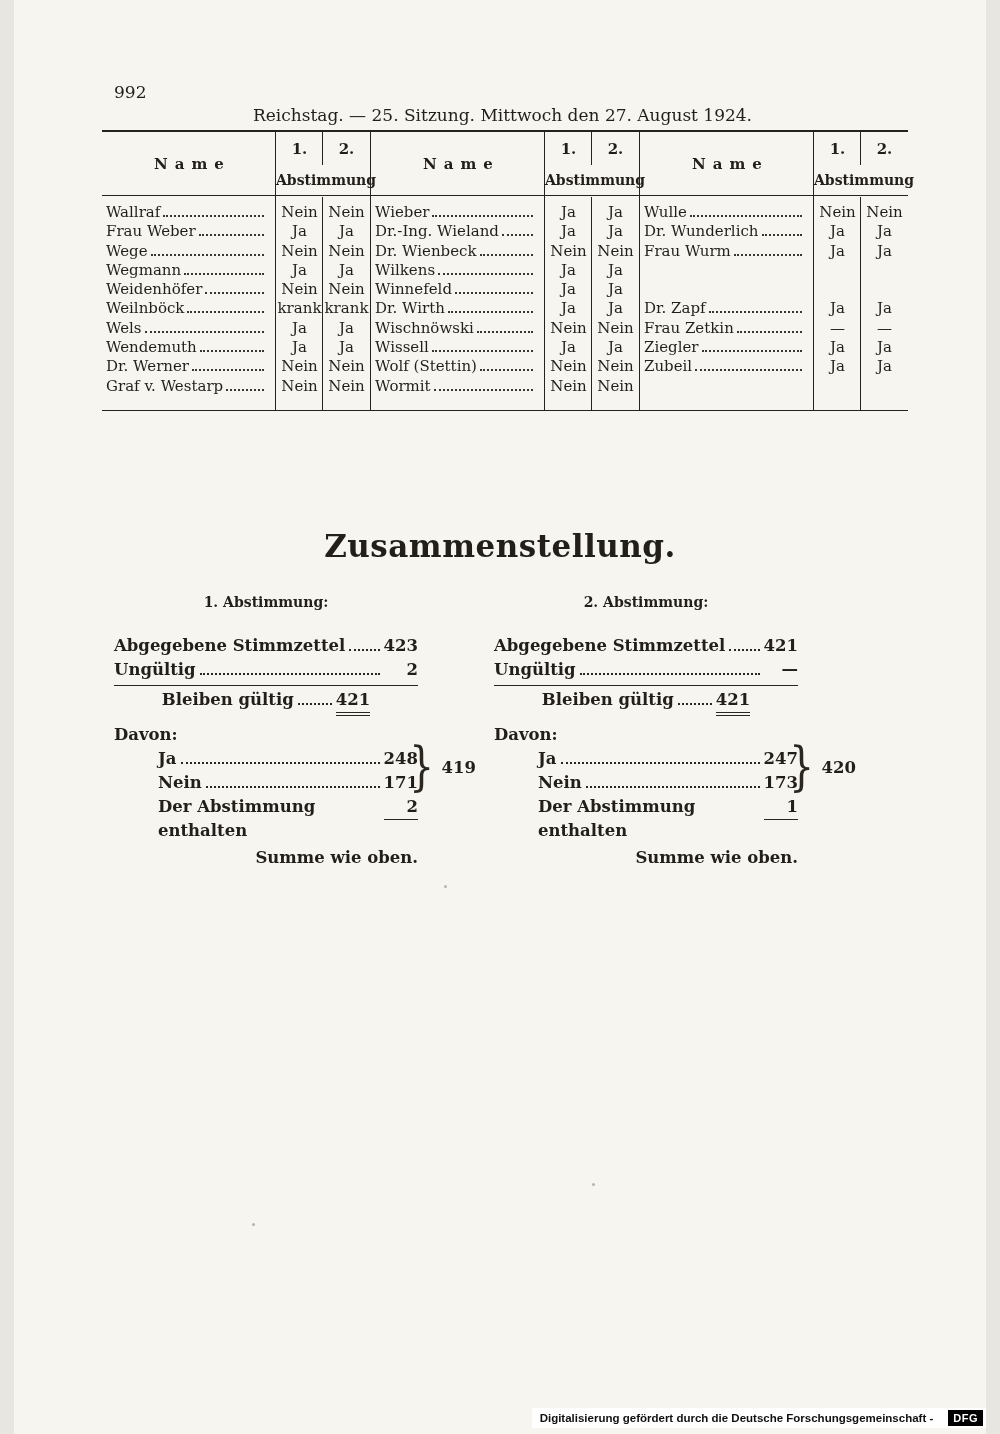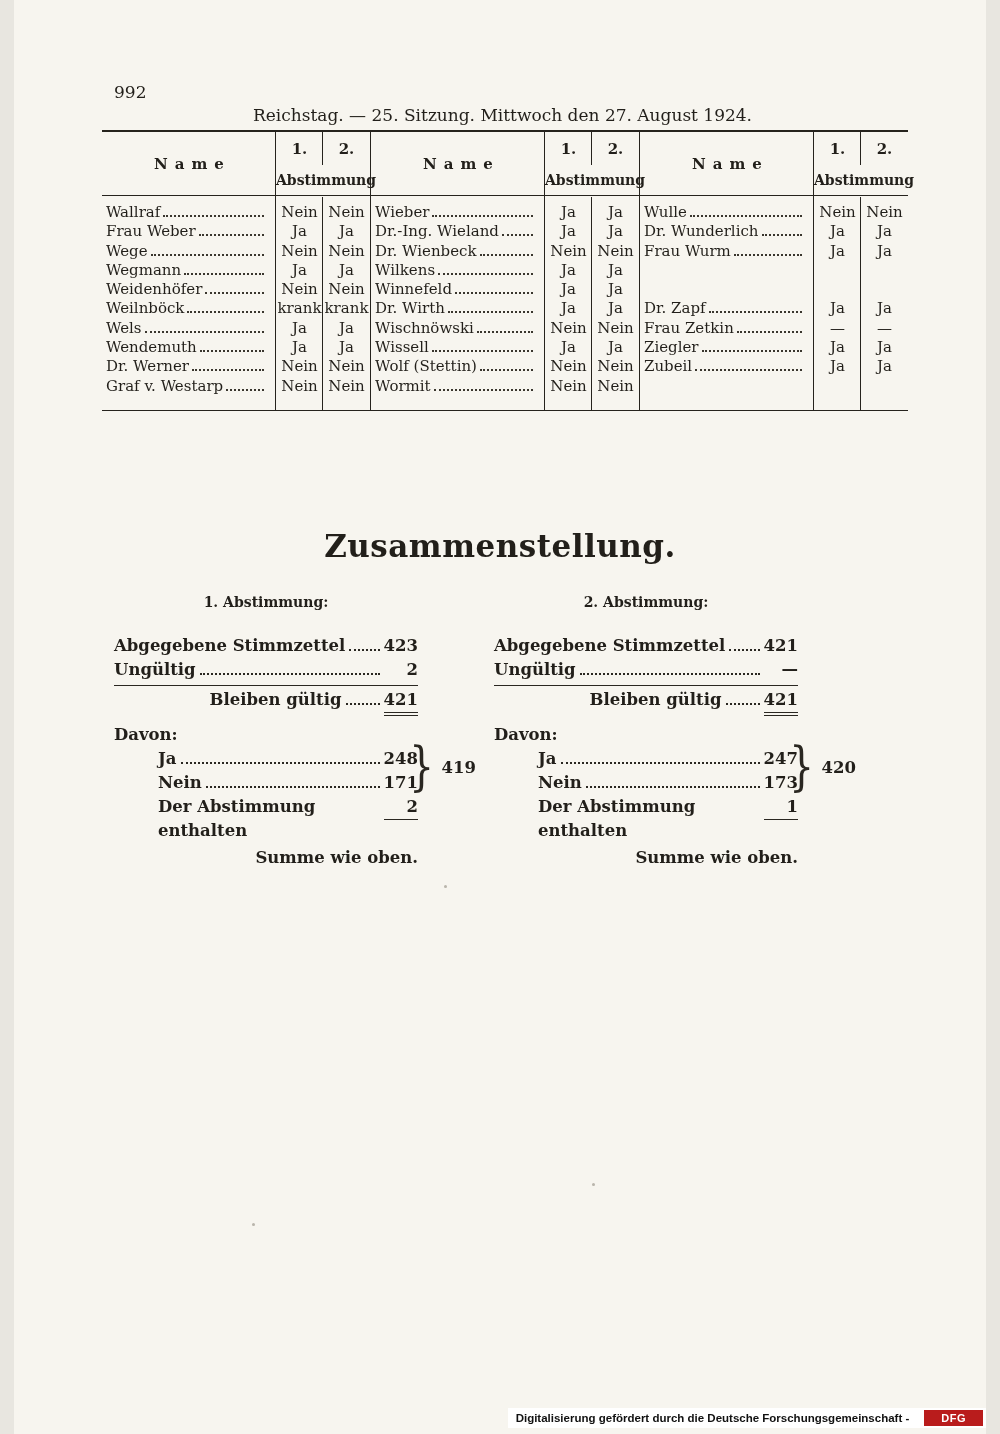--- a/index.html
+++ b/index.html
@@ -55,21 +55,21 @@
   
   .summary { position: absolute; top: 528px; left: 0; right: 0; }
   .summary-title { text-align: center; font-size: 31px; font-weight: bold; letter-spacing: 0.5px; }
   .sblocks { display: flex; justify-content: space-between; margin: 30px 130px 0 100px; }
   .sblock { width: 362px; }
   .srows { position: relative; padding-right: 58px; font-size: 16.5px; font-weight: bold; }
   .sheading { text-align: center; font-size: 14px; margin-bottom: 24px; }
   .srow { display: flex; align-items: baseline; line-height: 24px; }
   .srow .leader { flex: 1; border-bottom: 2.2px dotted #2a2721; margin: 0 4px 4px; }
   .srow .num { min-width: 34px; text-align: right; }
-  .srow.bleiben { justify-content: flex-end; margin-top: 2px; }
+  .srow.bleiben { justify-content: center; margin-top: 2px; }
   .srow.bleiben .leader { flex: 0 0 34px; }
   .num.dbl { border-bottom: 4px double #2a2721; }
   .num.ul  { border-bottom: 1.6px solid #2a2721; }
   .rule { border-top: 1.4px solid #2a2721; margin-top: 3px; }
   .srow.davon-label { margin-top: 7px; }
   .srow.indent { padding-left: 44px; }
   .davon-wrap { position: relative; }
   .brace { position: absolute; right: -20px; top: -7px; font-size: 52px; font-weight: normal; line-height: 1; transform: scaleX(0.75); color: #2a2721; }
   .brace-total { position: absolute; right: -58px; top: 11px; font-size: 16.5px; font-weight: bold; }
   .srow.summe { justify-content: flex-end; margin-top: 3px; }
@@ -79,21 +79,21 @@
 
   
   .scan-footer {
     position: absolute; right: 0; bottom: 6px;
     background: #ffffff;
     display: flex; align-items: center; gap: 15px;
     padding: 2px 3px 2px 8px;
     font-family: "Liberation Sans", sans-serif;
     font-size: 11.5px; font-weight: bold; color: #111;
   }
-  .dfg-logo { background: #b91c1c; color: #fff; font-weight: bold; font-size: 11px; padding: 2px 17px; letter-spacing: .5px; }
+  .dfg-logo { background: #000000; color: #fff; font-weight: bold; font-size: 11px; padding: 2px 5px; letter-spacing: .5px; }
 </style>
 </head>
 <body>
 
 <div class="page">
 
   <div class="page-header">
     <span class="page-number">992</span>
     <span class="header-title">Reichstag. — 25. Sitzung. Mittwoch den 27. August 1924.</span>
   </div>

